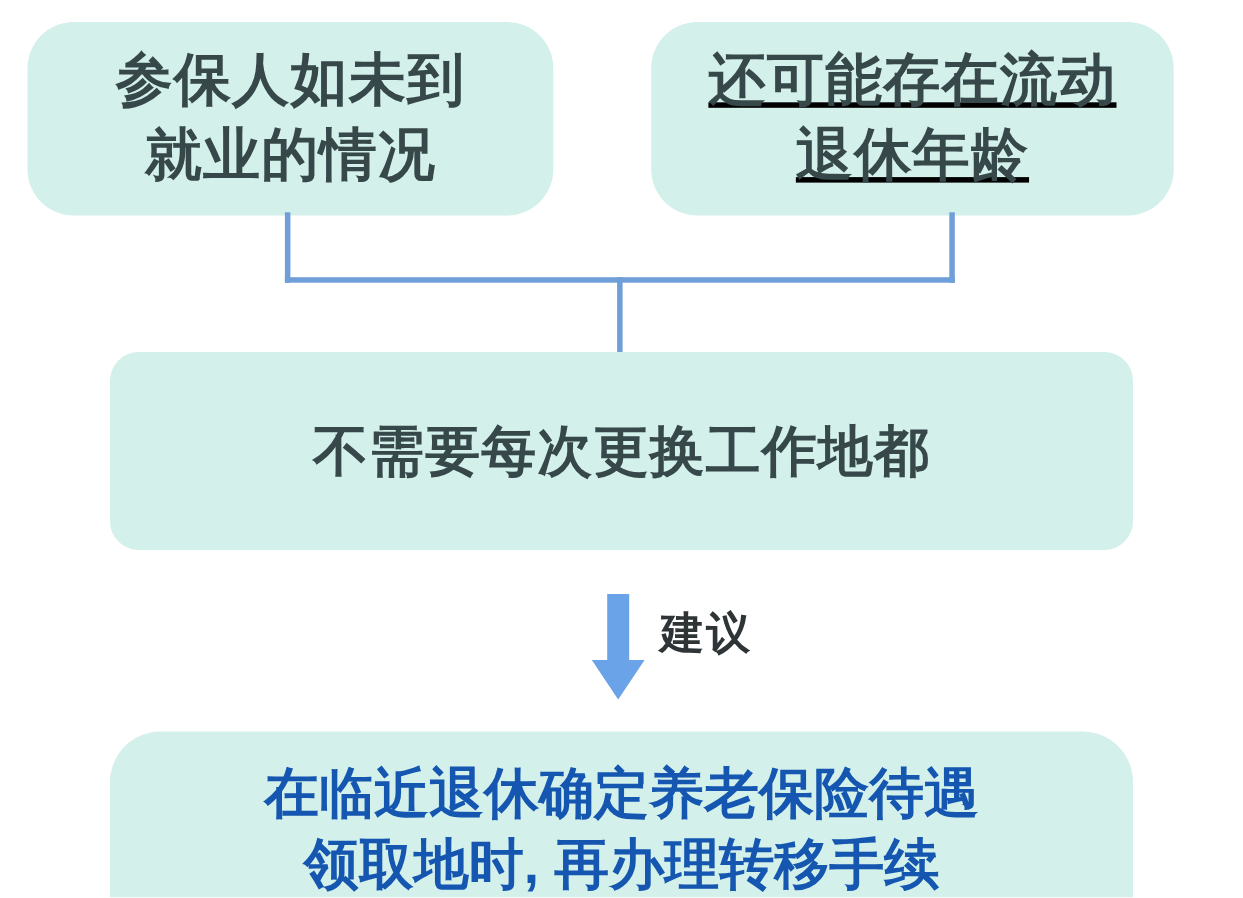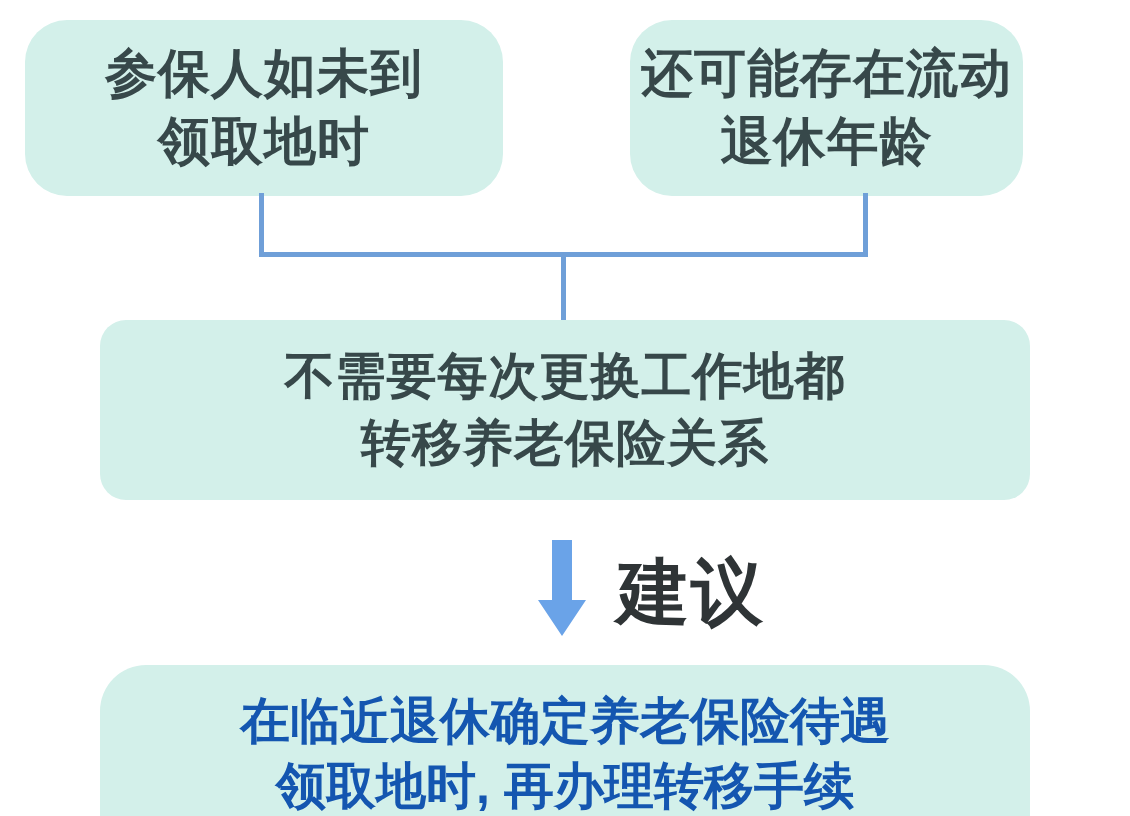--- a/index.html
+++ b/index.html
@@ -36,21 +36,21 @@
     white-space: nowrap;
   }
 
   
   .node-top {
     top: 20px;
     height: 176px;
     border-radius: 42px;
   }
   #node-premise-age  { left: 25px;  width: 478px; }
-  #node-premise-mob  { left: 630px; width: 393px; }
+  #node-premise-mob  { left: 592px; width: 475px; text-decoration: underline; }
 
   .node-top .line {
     color: #37484a;
     font-size: 52px;
     font-weight: 600;
     line-height: 1.30;
     letter-spacing: 1px;
   }
 
   
@@ -108,52 +108,50 @@
     top: 540px;
     width: 56px;
     height: 98px;
   }
   #advice-arrow svg { display: block; }
 
   #advice-label {
     position: absolute;
     left: 600px;
     top: 556px;
-    font-size: 72px;
+    font-size: 40px;
     font-weight: 700;
     color: #2f3436;
     letter-spacing: 2px;
     line-height: 1;
     white-space: nowrap;
-    margin-left: 17px;
   }
 </style>
 </head>
 <body>
 
 <div id="stage">
 
   <div class="node node-top" id="node-premise-age">
     <span class="line">参保人如未到</span>
-    <span class="line">领取地时</span>
+    <span class="line">就业的情况</span>
   </div>
 
   <div class="node node-top" id="node-premise-mob">
     <span class="line">还可能存在流动</span>
     <span class="line">退休年龄</span>
   </div>
 
   <div class="conn conn-v" id="conn-left-stem"></div>
   <div class="conn conn-v" id="conn-right-stem"></div>
   <div class="conn conn-h" id="conn-bridge"></div>
   <div class="conn conn-v" id="conn-center-stem"></div>
 
   <div class="node" id="node-conclusion">
     <span class="line">不需要每次更换工作地都</span>
-    <span class="line">转移养老保险关系</span>
   </div>
 
   <div id="advice-arrow">
     <svg width="56" height="98" viewBox="0 0 56 98" xmlns="http://www.w3.org/2000/svg">
       <polygon points="18,0 38,0 38,60 52,60 28,96 4,60 18,60" fill="#6aa3e8"></polygon>
     </svg>
   </div>
   <div id="advice-label">建议</div>
 
   <div class="node" id="node-recommendation">

